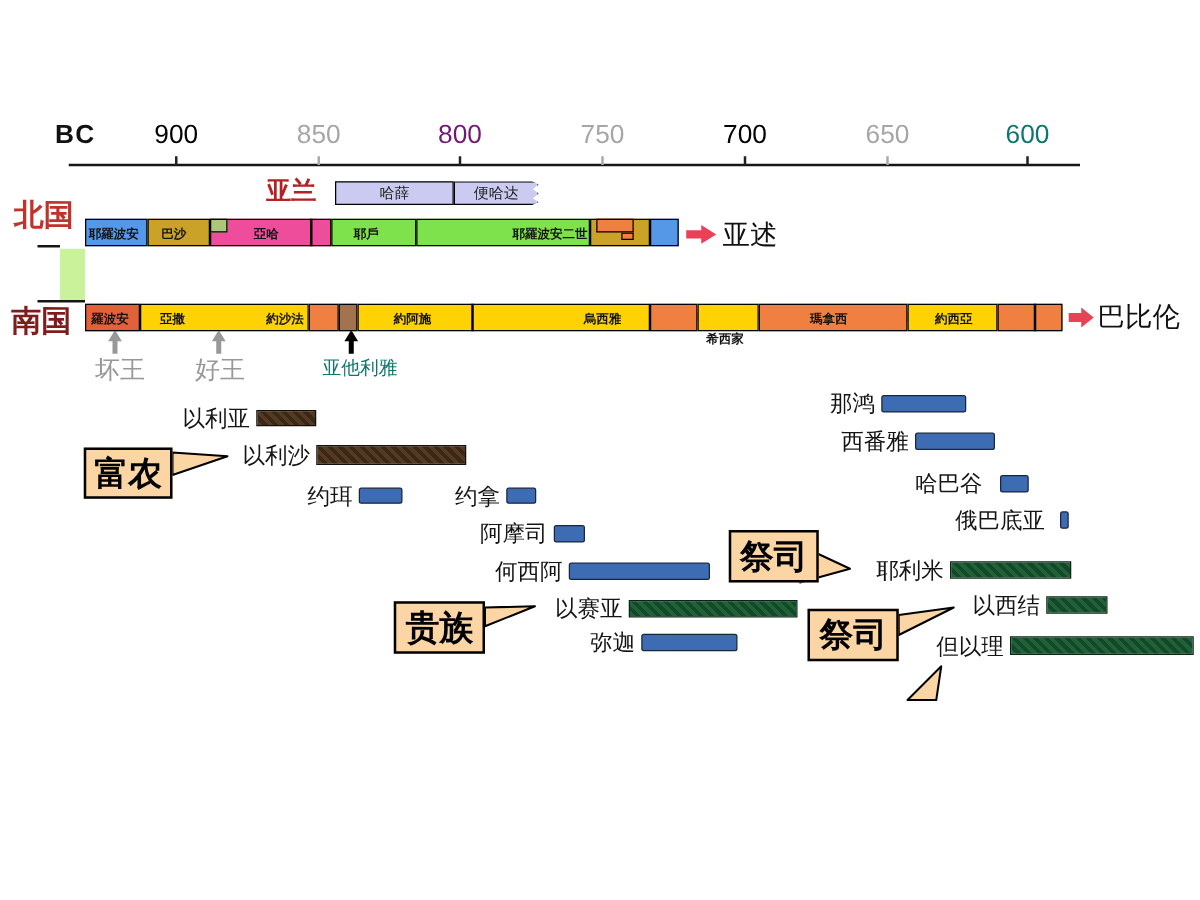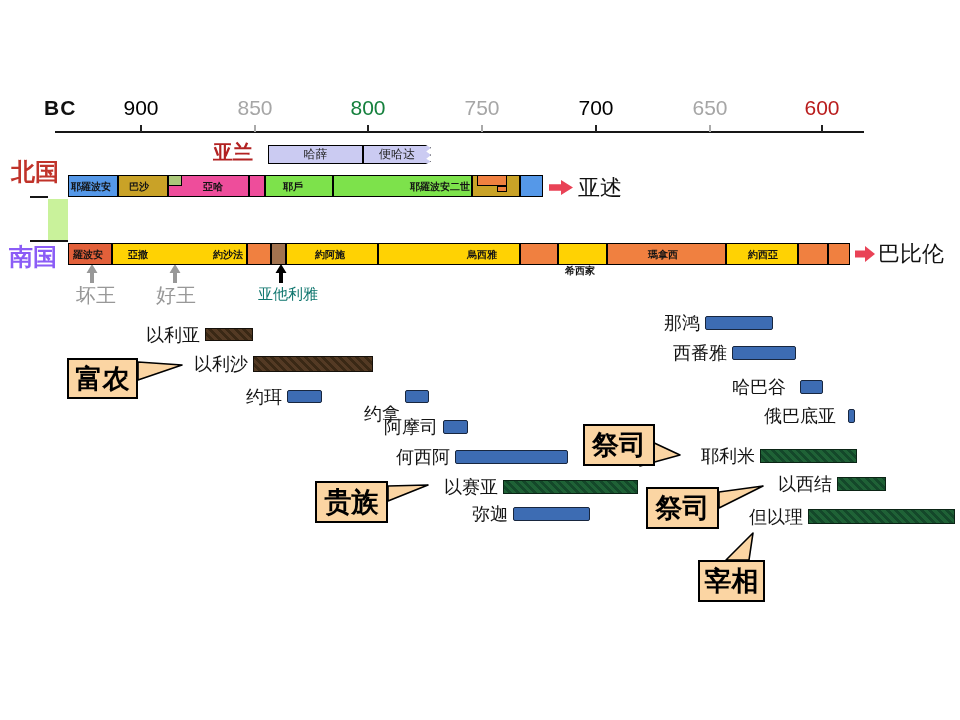--- a/index.html
+++ b/index.html
@@ -6,21 +6,21 @@
   #stage{position:relative;width:960px;height:720px;background:#ffffff;overflow:hidden;
          font-family:"Liberation Sans","DejaVu Sans",sans-serif;color:#111;}
   #stage > div{position:absolute;box-sizing:border-box;}
   #overlay{position:absolute;left:0;top:0;width:960px;height:720px;pointer-events:none;}
 
   
   #axis-line{left:55px;top:131px;width:809px;height:2px;background:#161616;}
   #bc-label{left:44px;top:96px;font-size:21px;font-weight:600;letter-spacing:1px;}
   #aram-label{left:213px;top:139px;font-size:20px;font-weight:bold;color:#b22222;}
   #north-label{left:11px;top:156px;font-size:24px;font-weight:bold;color:#c0332a;}
-  #south-label{left:9px;top:241px;font-size:24px;font-weight:bold;color:#8b5cf6;}
+  #south-label{left:9px;top:241px;font-size:24px;font-weight:bold;color:#7f1d1d;}
   #assyria-label{left:578px;top:173px;font-size:22px;font-weight:500;}
   #babylon-label{left:878px;top:239px;font-size:22px;font-weight:500;}
   #united-box{left:48px;top:199px;width:20px;height:42px;background:#c9f29b;}
   #uline1{left:30px;top:196px;width:18px;height:2px;background:#161616;}
   #uline2{left:30px;top:240px;width:38px;height:2px;background:#161616;}
 
   
   .tick-mark{width:2px;}
   .tick-label{text-align:center;font-size:21px;}
   .aseg{height:19px;border:1px solid #000;display:flex;align-items:center;justify-content:center;
@@ -72,29 +72,29 @@
       <polygon points="388,486 428,485 388,501" fill="#fbd5a3" stroke="#000" stroke-width="1.6" stroke-linejoin="round"></polygon>
       <polygon points="650,441 680,455 640,466" fill="#fbd5a3" stroke="#000" stroke-width="1.6" stroke-linejoin="round"></polygon>
       <polygon points="719,492 763,486 719,508" fill="#fbd5a3" stroke="#000" stroke-width="1.6" stroke-linejoin="round"></polygon>
       <polygon points="726,560 753,533 749,560" fill="#fbd5a3" stroke="#000" stroke-width="1.6" stroke-linejoin="round"></polygon>
     </svg>
 <div class="tick-mark" style="position: absolute; left: 140px; top: 125px; width: 2px; height: 7px; background: rgb(34, 34, 34);"></div>
     <div class="tick-label" style="position: absolute; left: 101px; top: 96px; width: 80px; color: rgb(0, 0, 0);">900</div>
     <div class="tick-mark" style="position: absolute; left: 254px; top: 125px; width: 2px; height: 7px; background: rgb(170, 170, 170);"></div>
     <div class="tick-label" style="position: absolute; left: 215px; top: 96px; width: 80px; color: rgb(166, 166, 166);">850</div>
     <div class="tick-mark" style="position: absolute; left: 367px; top: 125px; width: 2px; height: 7px; background: rgb(34, 34, 34);"></div>
-    <div class="tick-label" style="position: absolute; left: 328px; top: 96px; width: 80px; color: #15803d;">800</div>
+    <div class="tick-label" style="position: absolute; left: 328px; top: 96px; width: 80px; color: #701a75;">800</div>
     <div class="tick-mark" style="position: absolute; left: 481px; top: 125px; width: 2px; height: 7px; background: rgb(170, 170, 170);"></div>
     <div class="tick-label" style="position: absolute; left: 442px; top: 96px; width: 80px; color: rgb(166, 166, 166);">750</div>
     <div class="tick-mark" style="position: absolute; left: 595px; top: 125px; width: 2px; height: 7px; background: rgb(34, 34, 34);"></div>
     <div class="tick-label" style="position: absolute; left: 556px; top: 96px; width: 80px; color: rgb(0, 0, 0);">700</div>
     <div class="tick-mark" style="position: absolute; left: 709px; top: 125px; width: 2px; height: 7px; background: rgb(170, 170, 170);"></div>
     <div class="tick-label" style="position: absolute; left: 670px; top: 96px; width: 80px; color: rgb(166, 166, 166);">650</div>
     <div class="tick-mark" style="position: absolute; left: 821px; top: 125px; width: 2px; height: 7px; background: rgb(34, 34, 34);"></div>
-    <div class="tick-label" style="position: absolute; left: 782px; top: 96px; width: 80px; color: #b91c1c;">600</div>
+    <div class="tick-label" style="position: absolute; left: 782px; top: 96px; width: 80px; color: #0f766e;">600</div>
     <div class="aseg" style="position: absolute; left: 268px; top: 145px; width: 95px; height: 19px; background: rgb(203, 203, 242);">哈薛</div>
     <div class="aseg jagged" style="position: absolute; left: 363px; top: 145px; width: 68px; height: 19px; background: rgb(203, 203, 242);">便哈达</div>
     <div class="kseg" style="position: absolute; left: 68px; top: 175px; width: 50px; height: 22px; background: rgb(85, 152, 232);"></div>
     <div class="kseg" style="position: absolute; left: 118px; top: 175px; width: 50px; height: 22px; background: rgb(201, 162, 39);"></div>
     <div class="kseg" style="position: absolute; left: 168px; top: 175px; width: 97px; height: 22px; background: rgb(238, 77, 155);"></div>
     <div class="kseg" style="position: absolute; left: 265px; top: 175px; width: 68px; height: 22px; background: rgb(125, 226, 75);"></div>
     <div class="kseg" style="position: absolute; left: 333px; top: 175px; width: 139px; height: 22px; background: rgb(125, 226, 75);"></div>
     <div class="kseg" style="position: absolute; left: 472px; top: 175px; width: 48px; height: 22px; background: rgb(201, 162, 39);"></div>
     <div class="kseg" style="position: absolute; left: 520px; top: 175px; width: 23px; height: 22px; background: rgb(85, 152, 232);"></div>
     <div class="kdiv" style="position: absolute; left: 248px; top: 175px; width: 2px; height: 22px;"></div>
@@ -129,21 +129,21 @@
     <div class="legend-label" style="position: absolute; left: 116px; top: 282px; width: 120px; color: rgb(152, 152, 152); font-size: 20px;">好王</div>
     <div class="legend-label" style="position: absolute; left: 36px; top: 282px; width: 120px; color: rgb(152, 152, 152); font-size: 20px;">坏王</div>
     <div class="legend-label" style="position: absolute; left: 228px; top: 285px; width: 120px; color: #0f766e; font-size: 15px;">亚他利雅</div>
     <div class="pbar brown" style="position: absolute; left: 205px; top: 328px; width: 48px; height: 13px;"></div>
     <div class="pname" style="position: absolute; right: 760px; top: 322.5px;">以利亚</div>
     <div class="pbar brown" style="position: absolute; left: 253px; top: 356px; width: 120px; height: 16px;"></div>
     <div class="pname" style="position: absolute; right: 712px; top: 352px;">以利沙</div>
     <div class="pbar blue" style="position: absolute; left: 287px; top: 390px; width: 35px; height: 13px;"></div>
     <div class="pname" style="position: absolute; right: 678px; top: 384.5px;">约珥</div>
     <div class="pbar blue" style="position: absolute; left: 405px; top: 390px; width: 24px; height: 13px;"></div>
-    <div class="pname" style="position: absolute; right: 560px; top: 384.5px; margin-top: 17px;">约拿</div>
+    <div class="pname" style="position: absolute; right: 560px; top: 384.5px;">约拿</div>
     <div class="pbar blue" style="position: absolute; left: 443px; top: 420px; width: 25px; height: 14px;"></div>
     <div class="pname" style="position: absolute; right: 522px; top: 415px;">阿摩司</div>
     <div class="pbar blue" style="position: absolute; left: 455px; top: 450px; width: 113px; height: 14px;"></div>
     <div class="pname" style="position: absolute; right: 510px; top: 445px;">何西阿</div>
     <div class="pbar green" style="position: absolute; left: 503px; top: 480px; width: 135px; height: 14px;"></div>
     <div class="pname" style="position: absolute; right: 462px; top: 475px;">以赛亚</div>
     <div class="pbar blue" style="position: absolute; left: 513px; top: 507px; width: 77px; height: 14px;"></div>
     <div class="pname" style="position: absolute; right: 452px; top: 502px;">弥迦</div>
     <div class="pbar blue" style="position: absolute; left: 705px; top: 316px; width: 68px; height: 14px;"></div>
     <div class="pname" style="position: absolute; right: 260px; top: 311px;">那鸿</div>
@@ -156,14 +156,13 @@
     <div class="pbar green" style="position: absolute; left: 760px; top: 449px; width: 97px; height: 14px;"></div>
     <div class="pname" style="position: absolute; right: 205px; top: 444px;">耶利米</div>
     <div class="pbar green" style="position: absolute; left: 837px; top: 477px; width: 49px; height: 14px;"></div>
     <div class="pname" style="position: absolute; right: 128px; top: 472px;">以西结</div>
     <div class="pbar green" style="position: absolute; left: 808px; top: 509px; width: 147px; height: 15px;"></div>
     <div class="pname" style="position: absolute; right: 157px; top: 504.5px;">但以理</div>
     <div class="callout" style="position: absolute; left: 315px; top: 481px; width: 73px; height: 42px;">贵族</div>
     <div class="callout" style="position: absolute; left: 67px; top: 358px; width: 71px; height: 41px;">富农</div>
     <div class="callout" style="position: absolute; left: 583px; top: 424px; width: 72px; height: 42px;">祭司</div>
     <div class="callout" style="position: absolute; left: 646px; top: 487px; width: 73px; height: 42px;">祭司</div>
-    <div class="callout" style="position: absolute; left: 698px; top: 560px; width: 67px; height: 42px;">宰相</div>
   </div>
 
 </body></html>

